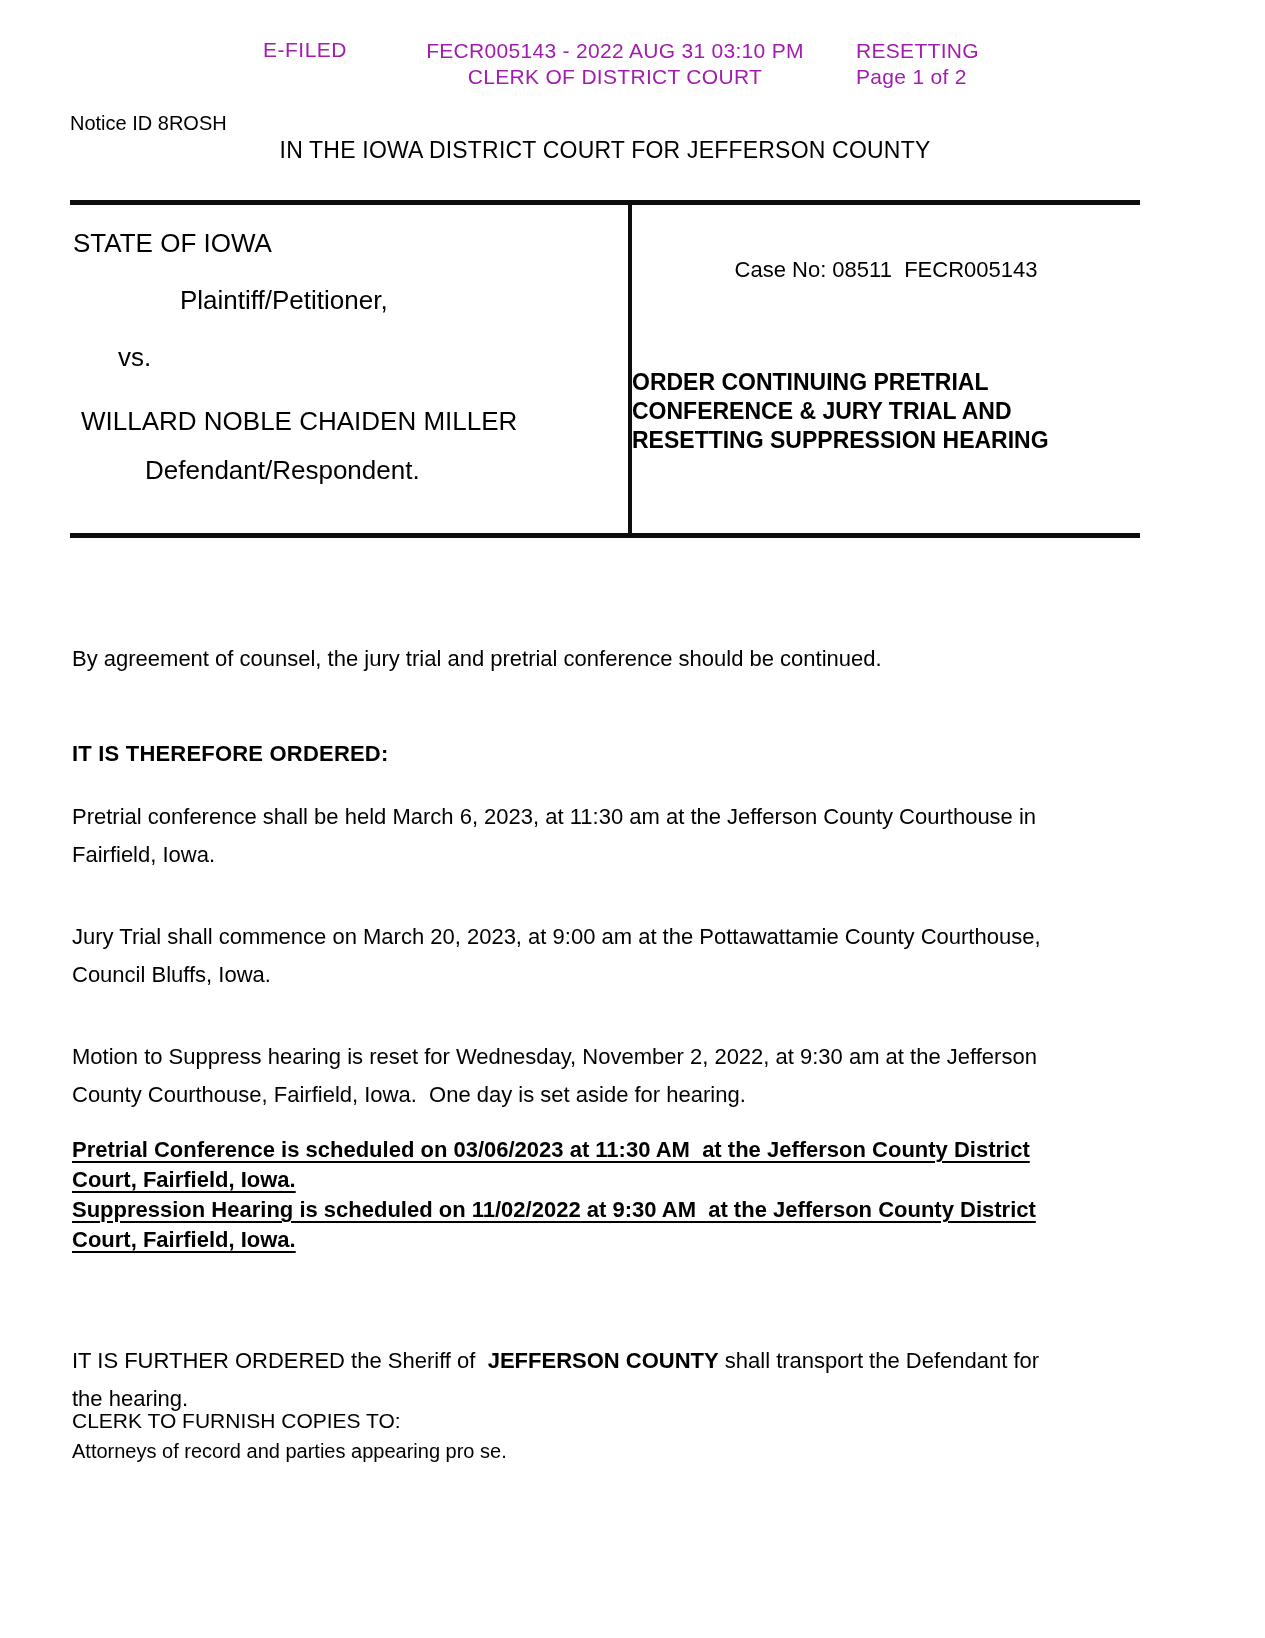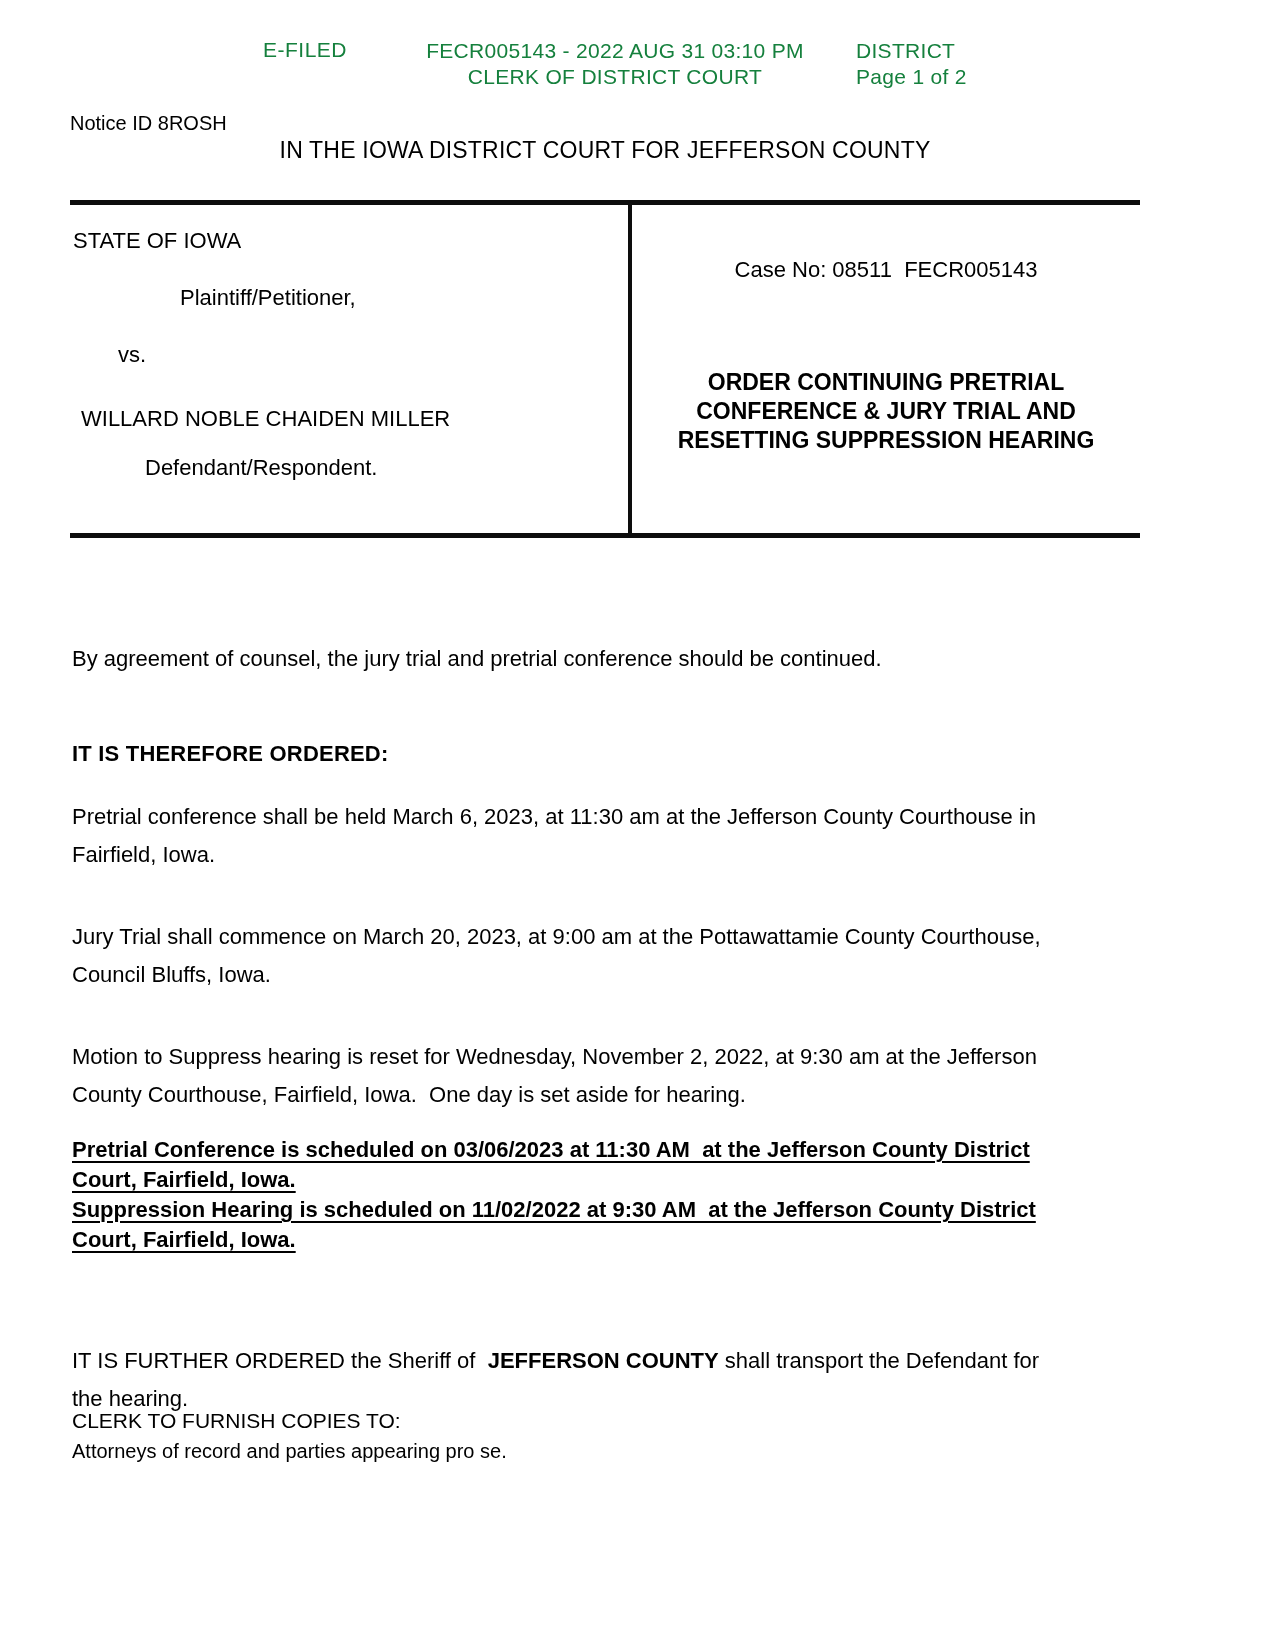--- a/index.html
+++ b/index.html
@@ -7,21 +7,21 @@
   body { font-family: "Liberation Sans", "DejaVu Sans", sans-serif; color: #000; }
 
   .page {
     position: relative;
     width: 1265px;
     height: 1638px;
     background: #ffffff;
     overflow: hidden;
   }
 
-  .blue { color: #15803d; }
+  .blue { color: #a21caf; }
   .pre { white-space: pre-wrap; }
 
   
   .efiled-stamp {
     position: absolute; left: 263px; top: 38px;
     font-size: 21px; letter-spacing: 0.5px;
   }
   .stamp-center {
     position: absolute; left: 400px; top: 38px; width: 430px;
     text-align: center; font-size: 21px; line-height: 26px; letter-spacing: 0.3px;
@@ -44,34 +44,34 @@
   
   .caption-box {
     position: absolute; left: 70px; top: 200px; width: 1070px; height: 338px;
     border-top: 5px solid #0d0d0d;
     border-bottom: 5px solid #0d0d0d;
   }
   .caption-divider {
     position: absolute; left: 558px; top: 0; width: 4px; height: 100%;
     background: #0d0d0d;
   }
-  .caption-box .line { position: absolute; font-size: 22px; }
+  .caption-box .line { position: absolute; font-size: 26px; }
   .cap-plaintiff      { left: 3px;  top: 23px; }
   .cap-plaintiff-role { left: 75px; top: 80px; margin-left: 35px; }
   .cap-vs             { left: 48px; top: 137px; }
   .cap-defendant      { left: 11px; top: 193px; margin-top: 8px; }
   .cap-defendant-role { left: 75px; top: 250px; }
 
   .cap-case-no {
     position: absolute; left: 562px; top: 52px; width: 508px;
     text-align: center; font-size: 22px;
   }
   .cap-order-title {
     position: absolute; left: 562px; top: 163px; width: 508px;
-    text-align: center; font-size: 23px; font-weight: bold; line-height: 29px;
+    font-size: 23px; font-weight: bold; line-height: 29px;
   }
 
   
   .para { position: absolute; left: 72px; width: 1055px; font-size: 22px; line-height: 38px; }
   .p-agreement { top: 640px; }
   .h-ordered   { top: 735px; font-weight: bold; letter-spacing: 0.2px; }
   .p-pretrial  { top: 798px; }
   .p-jury      { top: 918px; }
   .p-suppress  { top: 1038px; }
   .p-sched {
@@ -86,21 +86,21 @@
 <body>
 
 <div class="page">
 
   <div class="efiled-stamp blue">E-FILED</div>
   <div class="stamp-center blue">
     <div>FECR005143 - 2022 AUG 31 03:10 PM</div>
     <div>CLERK OF DISTRICT COURT</div>
   </div>
   <div class="stamp-right blue">
-    <div>DISTRICT</div>
+    <div>RESETTING</div>
     <div>Page 1 of 2</div>
   </div>
 
   <div class="notice-id">Notice ID 8ROSH</div>
   <div class="court-title">IN THE IOWA DISTRICT COURT FOR JEFFERSON COUNTY</div>
 
   <div class="caption-box">
     <div class="caption-divider"></div>
 
     <div class="line cap-plaintiff">STATE OF IOWA</div>

